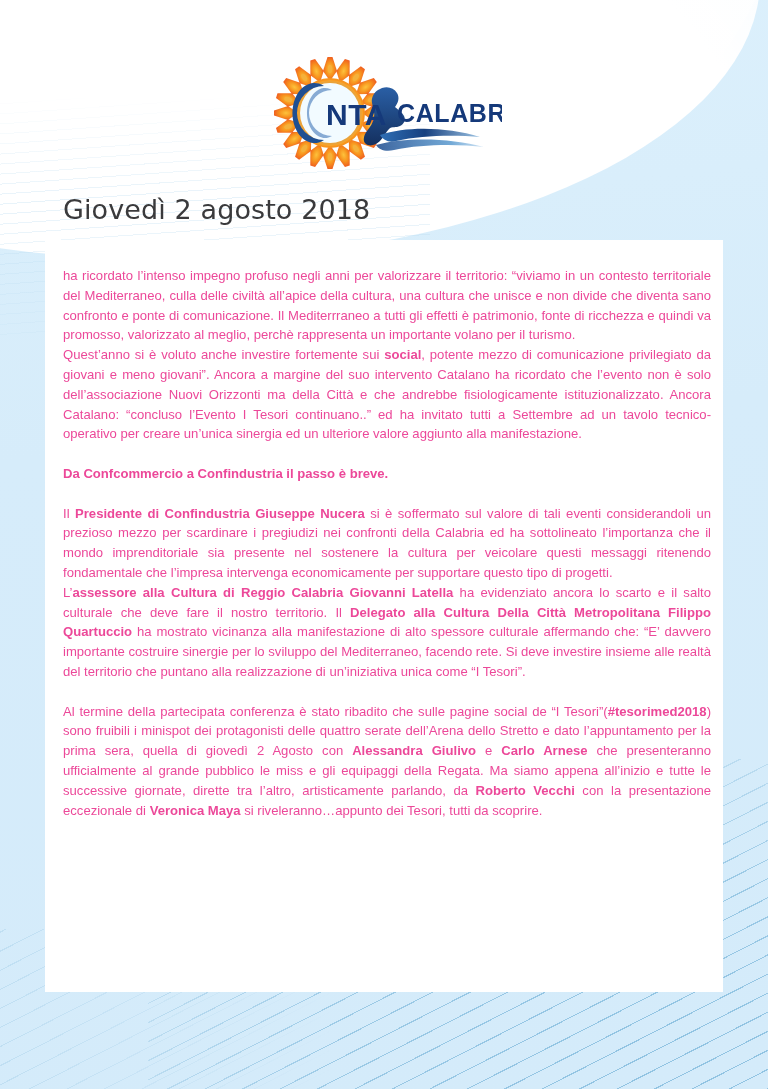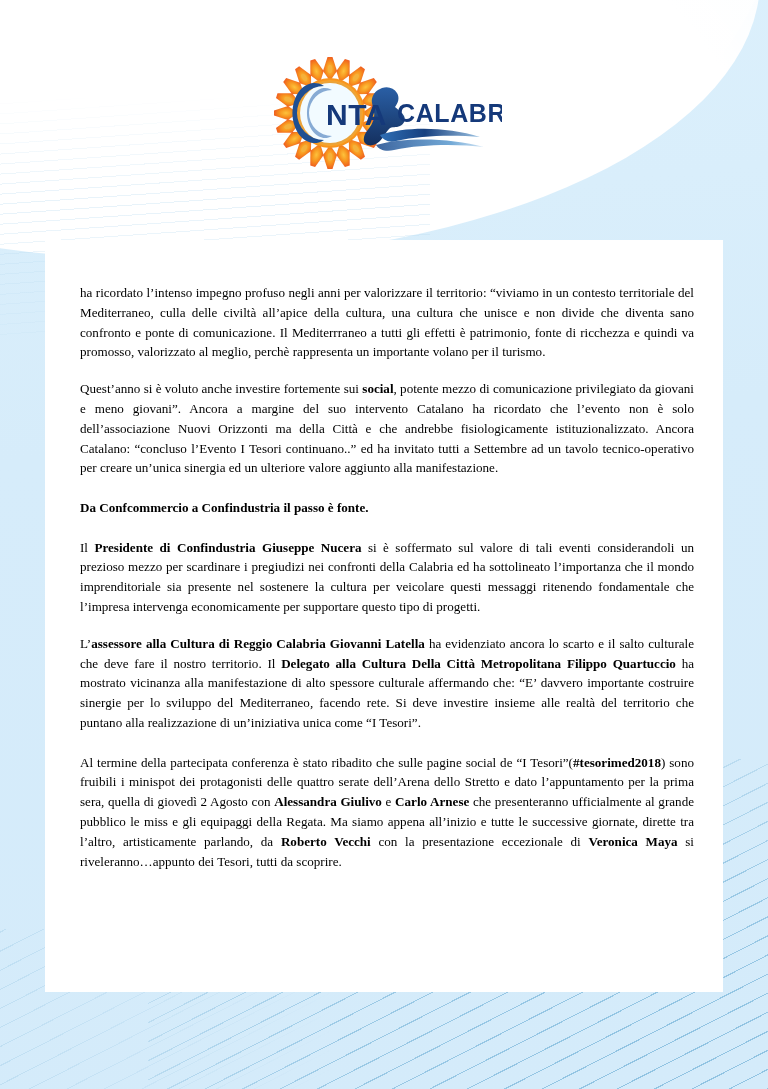--- a/index.html
+++ b/index.html
@@ -127,26 +127,25 @@
   #article {
     position: absolute;
     left: 18px;
     top: 26px;
     width: 648px;
   }
 
   .para {
     font-size: 13.1px;
     line-height: 19.8px;
-    color: #000000;
+    color: #ec4899;
     text-align: justify;
     text-justify: inter-word;
     hyphens: none;
-    margin: 17px;
-    font-family: Liberation Serif, serif;
+    margin: 0;
   }
   .para + .para { margin-top: 0; }
   .para.gap { margin-top: 19.8px; }
   .para b, .para strong { font-weight: 700; }
 </style>
 </head>
 <body>
 
 <div id="page">
 
@@ -303,25 +302,26 @@
 
       <text x="125" y="67" font-family="'Liberation Sans', sans-serif" font-size="25" font-weight="700" fill="#15397a" letter-spacing="0.6">CALABRIA</text>
 
       <g>
         <path d="M108,80 C135,71 175,72 208,82 C183,80 150,80 124,86 C117,88 111,85 108,80 Z" fill="url(#waveGrad)"></path>
         <path d="M104,90 C134,82 178,83 212,92 C186,89 150,89 122,95 C114,97 107,95 104,90 Z" fill="url(#waveGrad2)" opacity=".85"></path>
       </g>
     </svg>
   </div>
 
+  <div id="date-heading">Giovedì 2 agosto 2018</div>
 
   <div id="content-panel">
     <div id="article">
         <p class="para"><span>ha ricordato l’intenso impegno profuso negli anni per valorizzare il territorio: “viviamo in un contesto territoriale del Mediterraneo, culla delle civiltà all’apice della cultura, una cultura che unisce e non divide che diventa sano confronto e ponte di comunicazione. Il Mediterrraneo a tutti gli effetti è patrimonio, fonte di ricchezza e quindi va promosso, valorizzato al meglio, perchè rappresenta un importante volano per il turismo.</span></p>
         <p class="para"><span>Quest’anno si è voluto anche investire fortemente sui </span><b>social</b><span>, potente mezzo di comunicazione privilegiato da giovani e meno giovani”. Ancora a margine del suo intervento Catalano ha ricordato che l’evento non è solo dell’associazione Nuovi Orizzonti ma della Città e che andrebbe fisiologicamente istituzionalizzato. Ancora Catalano: “concluso l’Evento I Tesori continuano..” ed ha invitato tutti a Settembre ad un tavolo tecnico-operativo per creare un’unica sinergia ed un ulteriore valore aggiunto alla manifestazione.</span></p>
-        <p class="para gap"><b>Da Confcommercio a Confindustria il passo è fonte.</b></p>
+        <p class="para gap"><b>Da Confcommercio a Confindustria il passo è breve.</b></p>
         <p class="para gap"><span>Il </span><b>Presidente di Confindustria Giuseppe Nucera</b><span> si è soffermato sul valore di tali eventi considerandoli un prezioso mezzo per scardinare i pregiudizi nei confronti della Calabria ed ha sottolineato l’importanza che il mondo imprenditoriale sia presente nel sostenere la cultura per veicolare questi messaggi ritenendo fondamentale che l’impresa intervenga economicamente per supportare questo tipo di progetti.</span></p>
         <p class="para"><span>L’</span><b>assessore alla Cultura di Reggio Calabria Giovanni Latella</b><span> ha evidenziato ancora lo scarto e il salto culturale che deve fare il nostro territorio. Il </span><b>Delegato alla Cultura Della Città Metropolitana Filippo Quartuccio</b><span> ha mostrato vicinanza alla manifestazione di alto spessore culturale affermando che: “E’ davvero importante costruire sinergie per lo sviluppo del Mediterraneo, facendo rete. Si deve investire insieme alle realtà del territorio che puntano alla realizzazione di un’iniziativa unica come “I Tesori”.</span></p>
         <p class="para gap"><span>Al termine della partecipata conferenza è stato ribadito che sulle pagine social de “I Tesori”(</span><b>#tesorimed2018</b><span>) sono fruibili i minispot dei protagonisti delle quattro serate dell’Arena dello Stretto e dato l’appuntamento per la prima sera, quella di giovedì 2 Agosto con </span><b>Alessandra Giulivo</b><span> e </span><b>Carlo Arnese</b><span> che presenteranno ufficialmente al grande pubblico le miss e gli equipaggi della Regata. Ma siamo appena all’inizio e tutte le successive giornate, dirette tra l’altro, artisticamente parlando, da </span><b>Roberto Vecchi</b><span> con la presentazione eccezionale di </span><b>Veronica Maya</b><span> si riveleranno…appunto dei Tesori, tutti da scoprire.</span></p>
       </div>
   </div>
 
 </div>
 
 </body></html>

